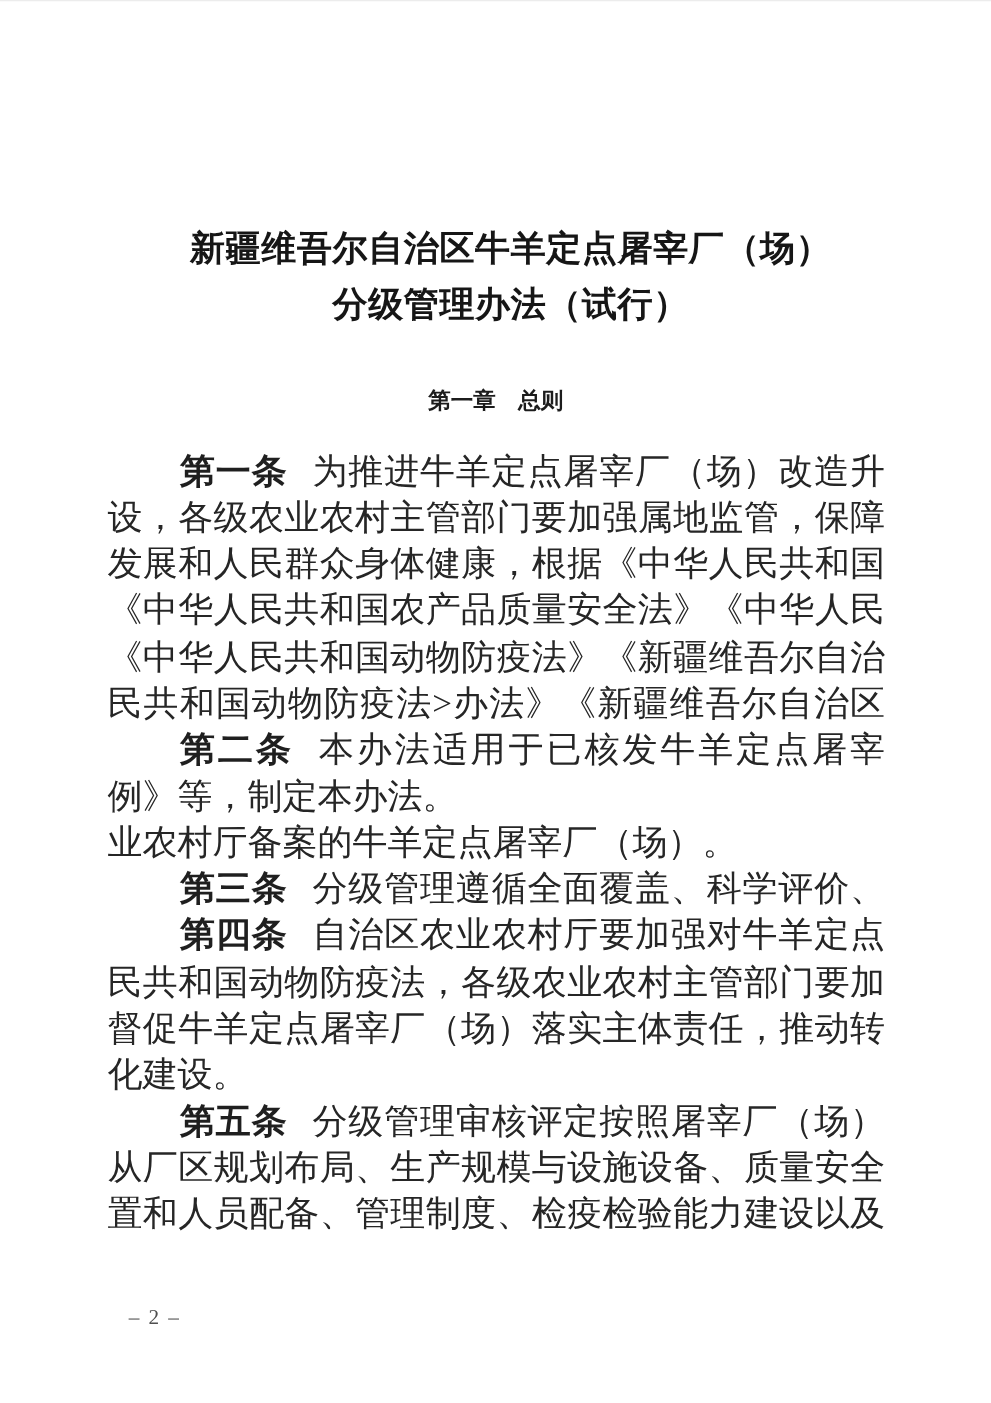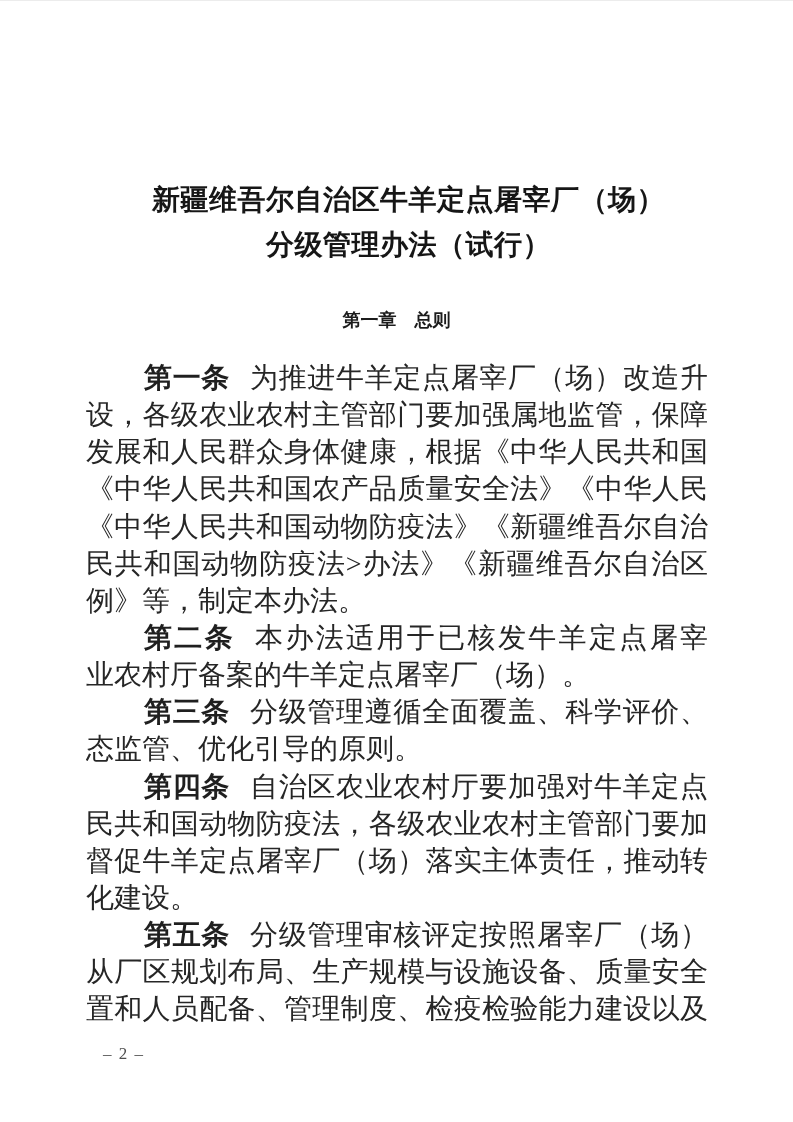--- a/index.html
+++ b/index.html
@@ -101,25 +101,24 @@
 
   <h2 class="chapter-heading">第一章　总则</h2>
 
   <div class="body-text" id="doc-body">
       <div class="line first fill"><span class="lead">第一条</span><span>为推进牛羊定点屠宰厂（场）改造升级和标准化建</span></div>
       <div class="line fill">设，各级农业农村主管部门要加强属地监管，保障畜牧业高质量</div>
       <div class="line fill">发展和人民群众身体健康，根据《中华人民共和国食品安全法》</div>
       <div class="line fill">《中华人民共和国农产品质量安全法》《中华人民共和国畜牧法》</div>
       <div class="line fill">《中华人民共和国动物防疫法》《新疆维吾尔自治区实施&lt;中华人</div>
       <div class="line fill">民共和国动物防疫法&gt;办法》《新疆维吾尔自治区畜禽屠宰管理条</div>
+      <div class="line first fill"><span class="lead">第二条</span><span>本办法适用于已核发牛羊定点屠宰证，在自治区农</span></div>
       <div class="line">例》等，制定本办法。</div>
-      <div class="line first fill"><span class="lead">第二条</span><span>本办法适用于已核发牛羊定点屠宰证，在自治区农</span></div>
       <div class="line">业农村厅备案的牛羊定点屠宰厂（场）。</div>
       <div class="line first fill"><span class="lead">第三条</span><span>分级管理遵循全面覆盖、科学评价、公开透明、动</span></div>
-      <div class="line">态监管、优化引导的原则。</div>
       <div class="line first fill"><span class="lead">第四条</span><span>自治区农业农村厅要加强对牛羊定点屠宰厂（场）</span></div>
       <div class="line fill">民共和国动物防疫法，各级农业农村主管部门要加强属地监管，</div>
       <div class="line fill">督促牛羊定点屠宰厂（场）落实主体责任，推动转型升级和标准</div>
       <div class="line">化建设。</div>
       <div class="line first fill"><span class="lead">第五条</span><span>分级管理审核评定按照屠宰厂（场）相关标准要求，</span></div>
       <div class="line fill">从厂区规划布局、生产规模与设施设备、质量安全责任、岗位设</div>
       <div class="line fill">置和人员配备、管理制度、检疫检验能力建设以及关键项 7 个方</div>
     </div>
 
   <div class="page-footer">– 2 –</div>

